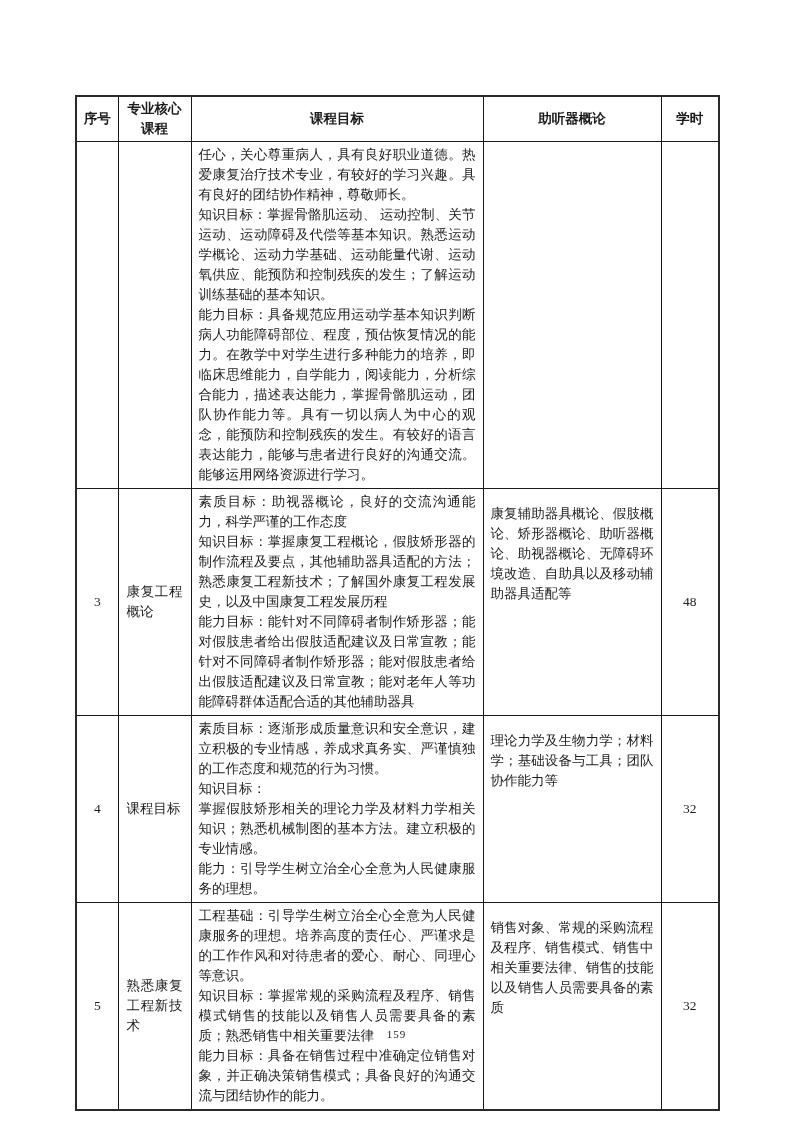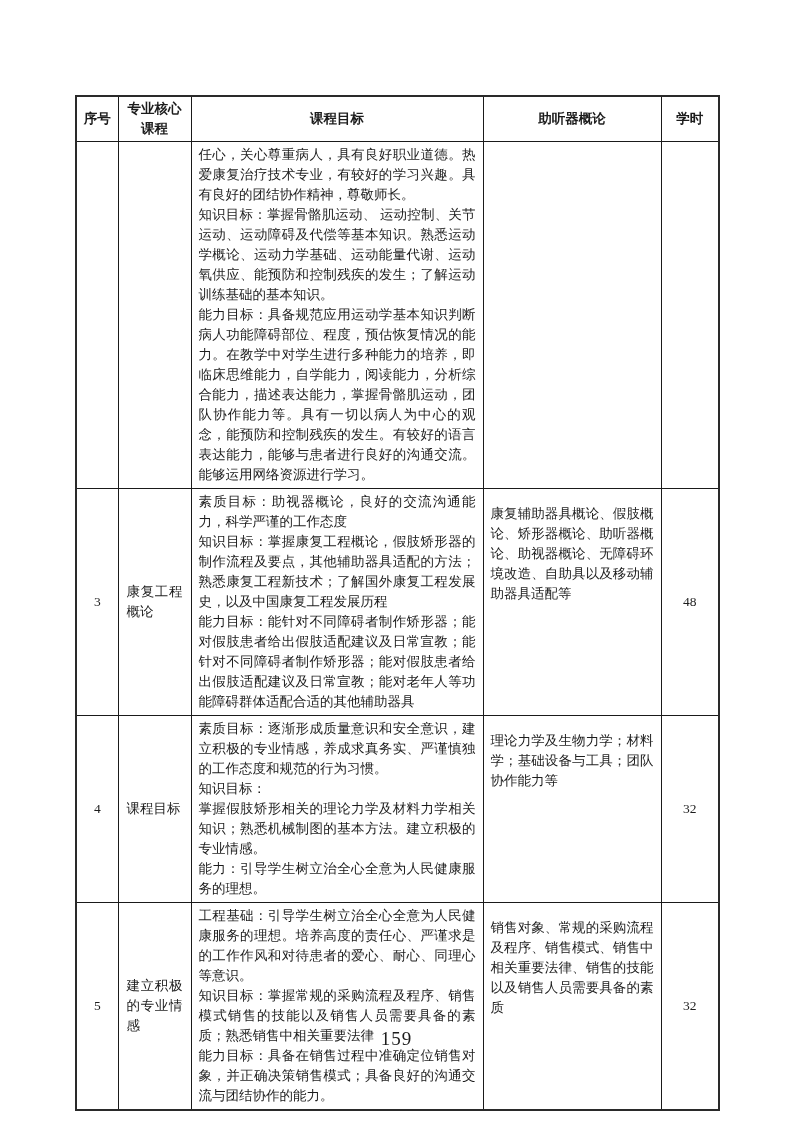--- a/index.html
+++ b/index.html
@@ -64,21 +64,21 @@
   }
   tr.r-cont{height:298px;}
   tr.r-3{height:218px;}
   tr.r-4{height:164px;}
   tr.r-5{height:180px;}
   .page-number{
     position:absolute;
     left:0;right:0;
     top:1028px;
     text-align:center;
-    font-size:19px;
+    font-size:11px;
     letter-spacing:1px;
   }
 </style>
 </head>
 <body>
 
 <table class="curriculum-table">
   <colgroup>
     <col class="c-no">
       <col class="c-course">
@@ -133,21 +133,21 @@
         <p>能力：引导学生树立治全心全意为人民健康服务的理想。</p>
       </td>
       <td class="content-cell">
         <p>理论力学及生物力学；材料学；基础设备与工具；团队协作能力等</p>
       </td>
       <td class="hours-cell">32</td>
     </tr>
 
     <tr class="r-5">
       <td class="no-cell">5</td>
-      <td class="course-cell">建立积极的专业情感</td>
+      <td class="course-cell">熟悉康复工程新技术</td>
       <td class="obj-cell">
         <p>工程基础：引导学生树立治全心全意为人民健康服务的理想。培养高度的责任心、严谨求是的工作作风和对待患者的爱心、耐心、同理心等意识。</p>
         <p>知识目标：掌握常规的采购流程及程序、销售模式销售的技能以及销售人员需要具备的素质；熟悉销售中相关重要法律</p>
         <p>能力目标：具备在销售过程中准确定位销售对象，并正确决策销售模式；具备良好的沟通交流与团结协作的能力。</p>
       </td>
       <td class="content-cell">
         <p>销售对象、常规的采购流程及程序、销售模式、销售中相关重要法律、销售的技能以及销售人员需要具备的素质</p>
       </td>
       <td class="hours-cell">32</td>
     </tr>

